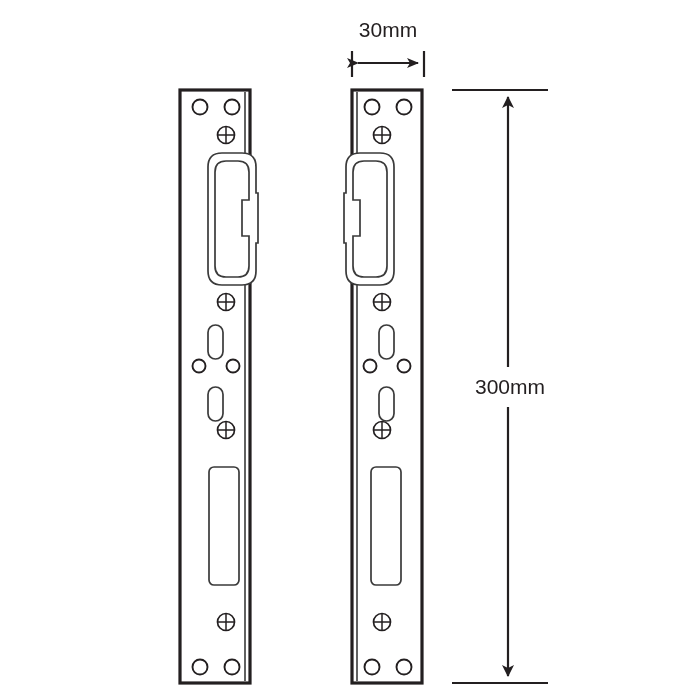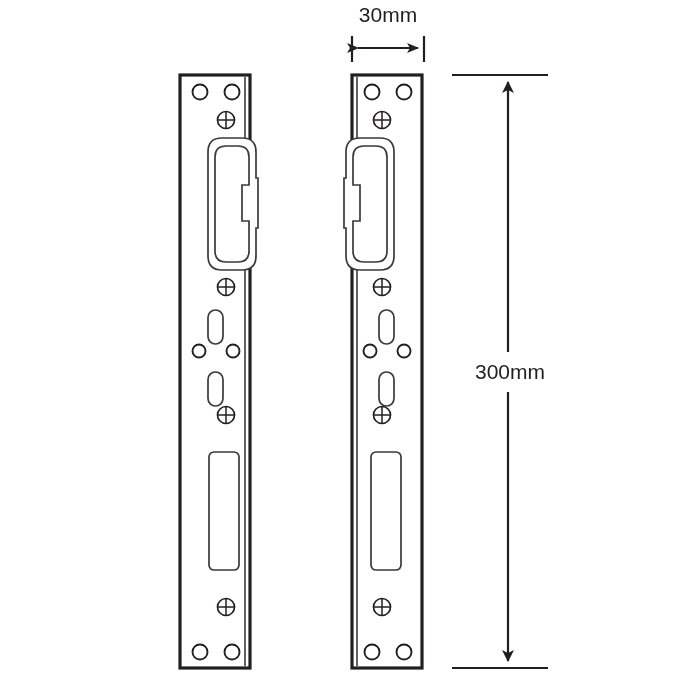--- a/index.html
+++ b/index.html
@@ -11,21 +11,21 @@
   body {
     width: 700px;
     height: 700px;
     font-family: "Liberation Sans", sans-serif;
     overflow: hidden;
     position: relative;
   }
   #drawing-root {
     position: absolute;
     left: 0;
-    top: 0;
+    top: 15px;
     width: 700px;
     height: 672px;
   }
   svg#drawing {
     display: block;
     width: 700px;
     height: 700px;
     background: #ffffff;
   }
   .dim-text {

